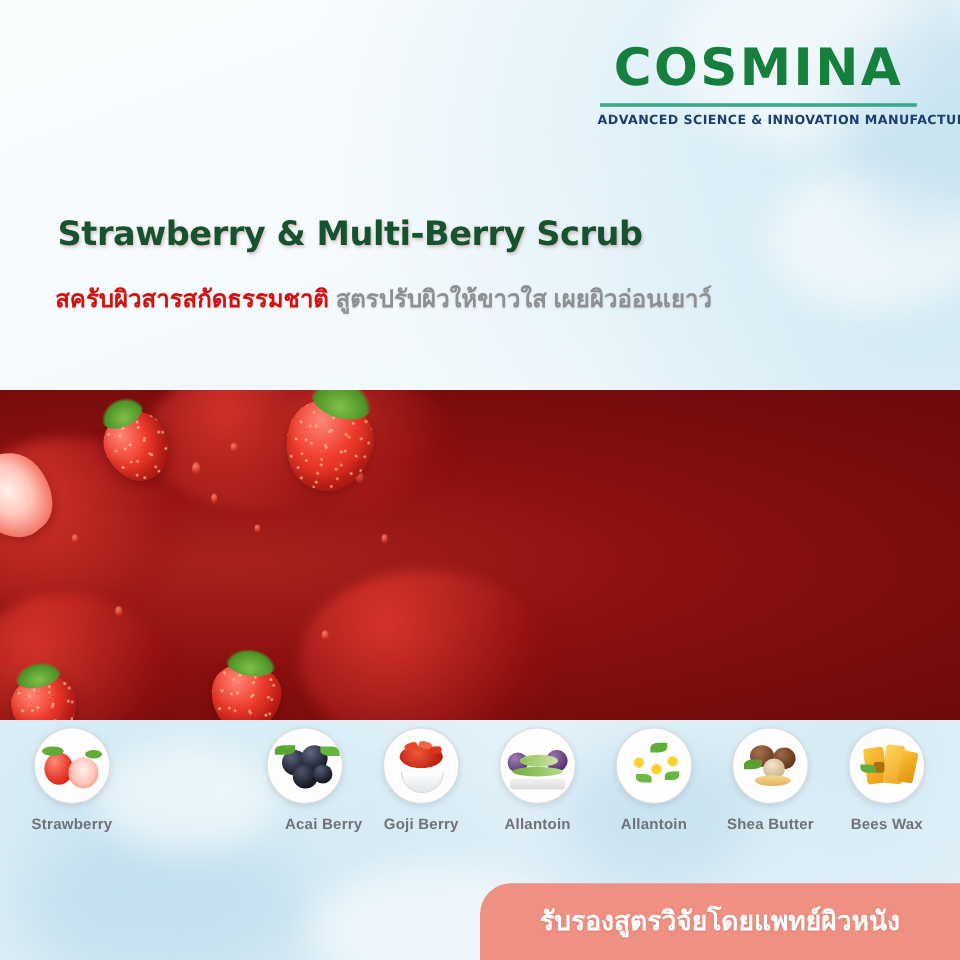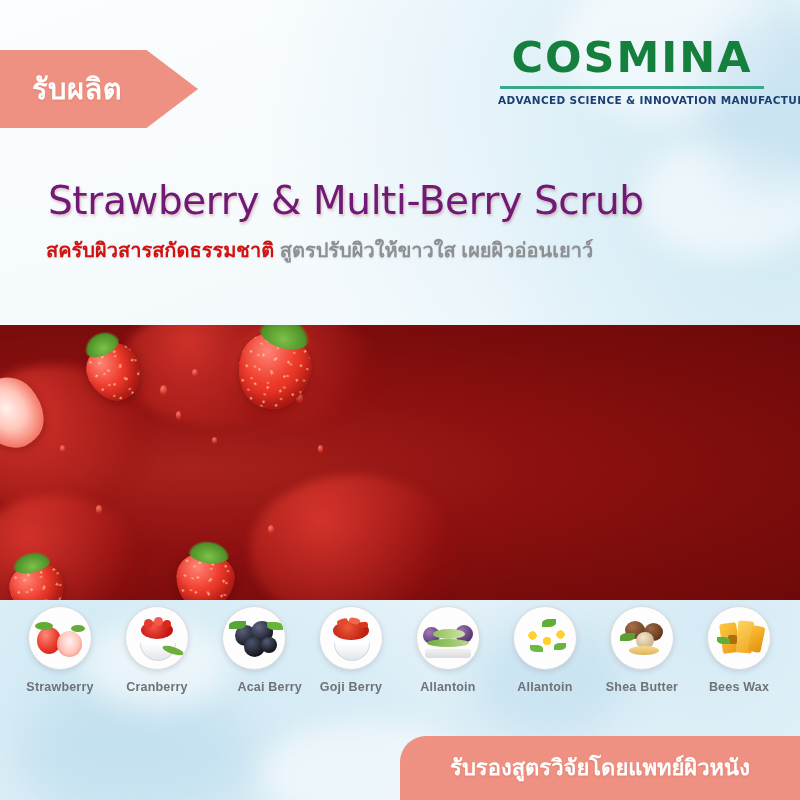--- a/index.html
+++ b/index.html
@@ -97,23 +97,23 @@
     letter-spacing: .35px;
     white-space: nowrap;
     font-family: "DejaVu Sans", sans-serif;
   }
 
   
   .headline {
     position: absolute;
     left: 48px;
     top: 180px;
-    color: #701a75;
-    font-size: 39px;
-    font-weight: normal;
+    color: #14532d;
+    font-size: 28px;
+    font-weight: bold;
     letter-spacing: -.4px;
     line-height: 1.1;
     text-shadow: 1px 2px 3px rgba(140,30,30,.28);
     font-family: "DejaVu Sans", sans-serif;
   }
   .subhead {
     position: absolute;
     left: 46px;
     top: 238px;
     font-size: 20px;
@@ -266,23 +266,20 @@
   <div class="ice-bg">
     <div class="ice-streak" style="left:560px; top:-30px; width:220px; height:150px;"></div>
     <div class="ice-streak" style="left:640px; top:140px; width:180px; height:120px;"></div>
     <div class="ice-veil" style="left:700px; top:10px;  width:150px; height:180px;"></div>
     <div class="ice-veil" style="left:20px;  top:690px; width:230px; height:130px;"></div>
     <div class="ice-streak" style="left:260px; top:720px; width:210px; height:110px;"></div>
     <div class="ice-veil" style="left:470px; top:620px; width:160px; height:120px;"></div>
     <div class="ice-streak" style="left:80px;  top:620px; width:150px; height:90px;"></div>
   </div>
 
-  <div class="ribbon">
-    <span class="ribbon-text">รับผลิต</span>
-  </div>
 
   <div class="logo">
     <div class="logo-name">COSMINA</div>
     <div class="logo-rule"></div>
     <div class="logo-tagline">ADVANCED SCIENCE &amp; INNOVATION MANUFACTURER</div>
   </div>
 
   <div class="headline">Strawberry &amp; Multi-Berry Scrub</div>
   <div class="subhead">
     <span class="sub-red">สครับผิวสารสกัดธรรมชาติ</span>
@@ -328,31 +325,20 @@
     <div class="ing-item" style="left:12px;">
       <div class="ing-circle">
         <div class="art blob" style="left:8px;  top:20px; width:24px; height:27px; background:radial-gradient(ellipse at 36% 28%,#ff8a7a,#e8392a 55%,#bf170f);"></div>
         <div class="art blob" style="left:28px; top:24px; width:25px; height:26px; background:radial-gradient(ellipse at 50% 40%,#fff2ee,#ffc3b7 55%,#ef6a58);"></div>
         <div class="art" style="left:6px; top:15px; width:18px; height:8px; border-radius:50%; background:#62ab35;"></div>
         <div class="art" style="left:42px; top:18px; width:14px; height:7px; border-radius:50%; background:#62ab35;"></div>
       </div>
       <div class="ing-label">Strawberry</div>
     </div>
 
-    <div class="ing-item" style="left:109px;">
-      <div class="ing-circle">
-        <div class="art blob" style="left:15px; top:14px; width:32px; height:18px; background:radial-gradient(circle at 40% 30%,#f2584a,#c4140e 70%);"></div>
-        <div class="art blob" style="left:18px; top:12px; width:9px;  height:9px;  background:#e53a2d;"></div>
-        <div class="art blob" style="left:28px; top:10px; width:9px;  height:9px;  background:#f2594b;"></div>
-        <div class="art blob" style="left:37px; top:13px; width:8px;  height:8px;  background:#d9271c;"></div>
-        <div class="bowl"></div>
-        <div class="art" style="left:36px; top:40px; width:22px; height:7px; border-radius:50%; background:#6eae3c; transform:rotate(18deg);"></div>
-      </div>
-      <div class="ing-label">Cranberry</div>
-    </div>
 
     <div class="ing-item" style="left:206px;text-align:right;">
       <div class="ing-circle">
         <div class="art blob" style="left:12px; top:18px; width:21px; height:21px; background:radial-gradient(circle at 35% 28%,#5a5f77,#1b1d2b 70%);"></div>
         <div class="art blob" style="left:28px; top:14px; width:22px; height:22px; background:radial-gradient(circle at 35% 28%,#616782,#191b28 70%);"></div>
         <div class="art blob" style="left:21px; top:30px; width:21px; height:20px; background:radial-gradient(circle at 35% 28%,#4e536a,#141620 70%);"></div>
         <div class="art blob" style="left:38px; top:30px; width:16px; height:16px; background:radial-gradient(circle at 35% 28%,#555b72,#161822 70%);"></div>
         <div class="art" style="left:6px;  top:14px; width:17px; height:8px; border-radius:50% 0 50% 0; background:#57a832;"></div>
         <div class="art" style="left:44px; top:15px; width:16px; height:8px; border-radius:0 50% 0 50%; background:#63b63a;"></div>
       </div>

